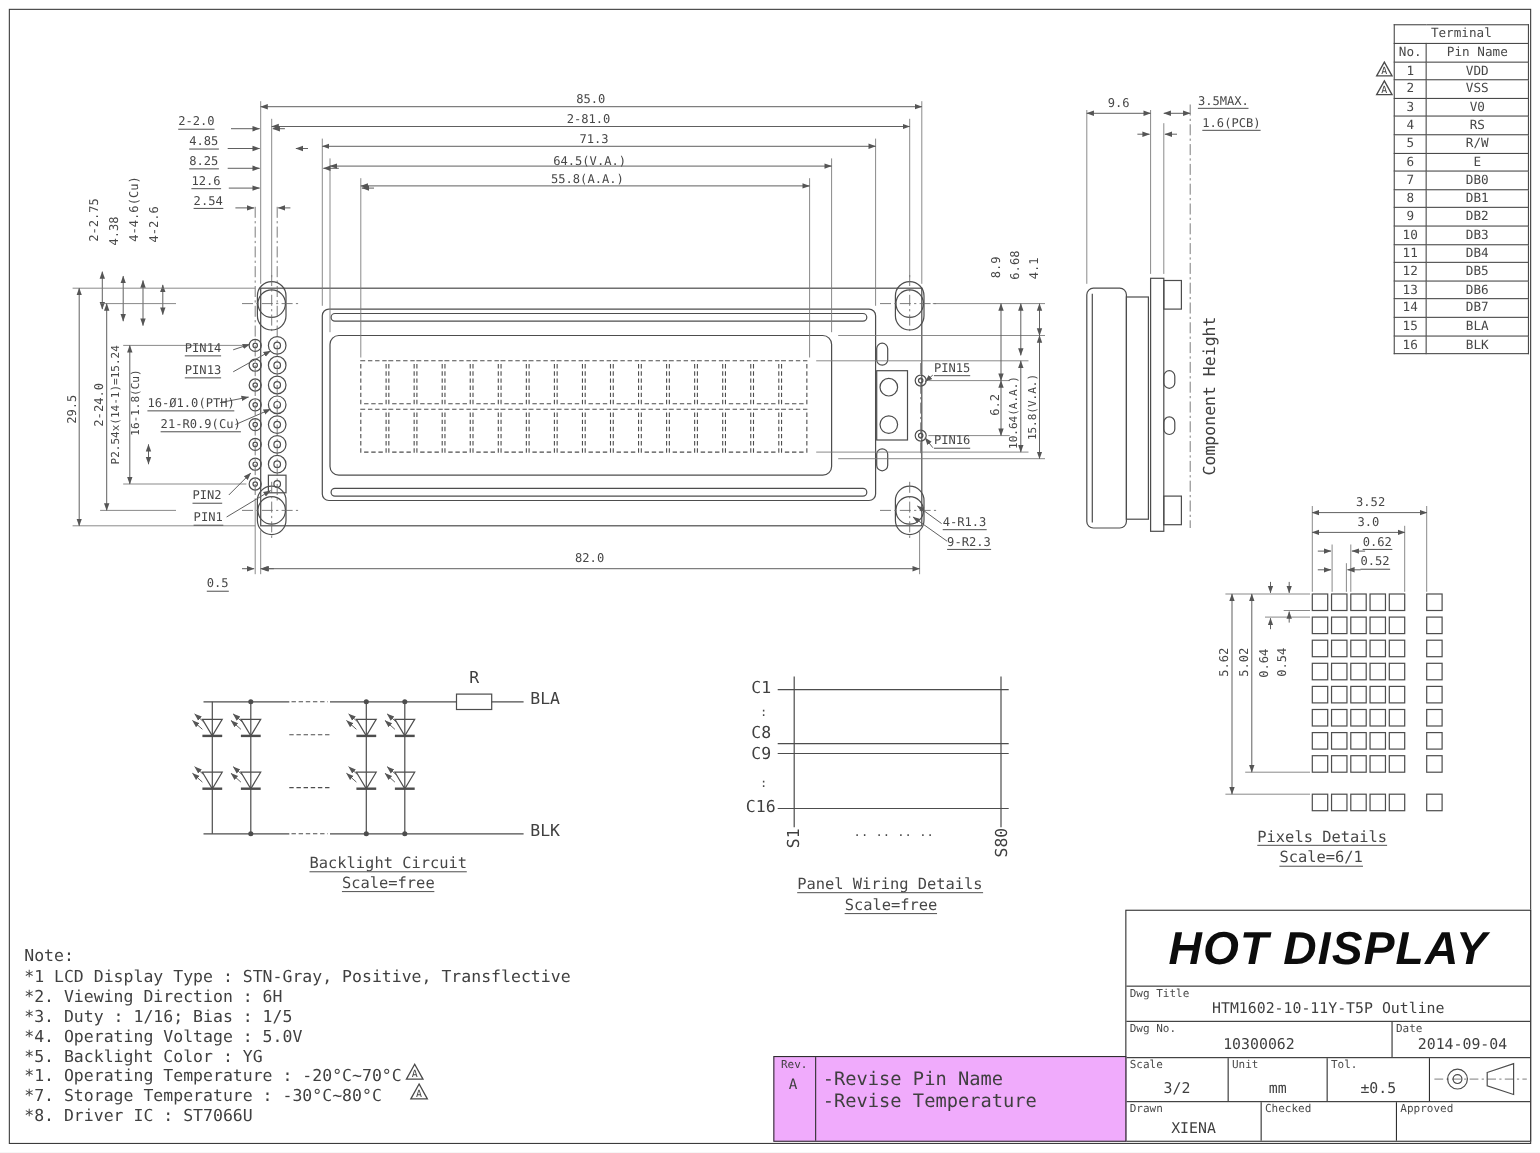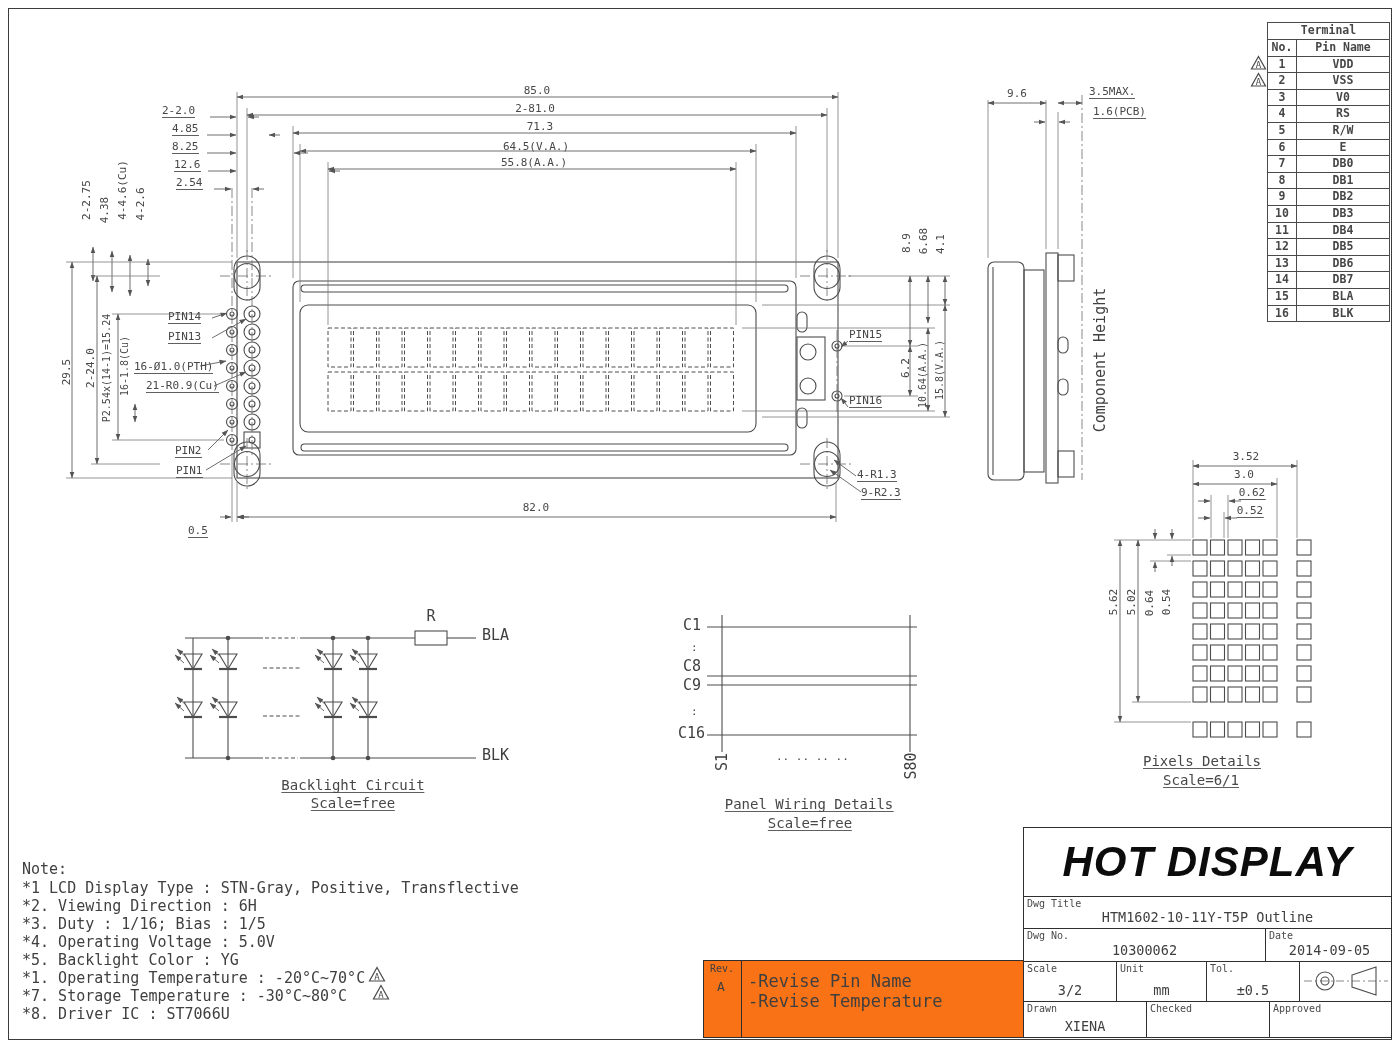--- a/index.html
+++ b/index.html
@@ -22,36 +22,36 @@
   .u{border-bottom:1px solid #5f5f5f;}
   .s{font-size:10px;}
   .sect{font-size:14px;}
   .big{font-size:15px;color:#404040;}
   .note{position:absolute;font-size:15px;line-height:18px;white-space:pre;color:#404040;}
   .revtri{position:absolute;}
   .revtri path{fill:none;stroke:#4a4a4a;stroke-width:1.2;}
   .revtri text{font-family:"DejaVu Sans Mono",monospace;font-size:9px;fill:#4a4a4a;text-anchor:middle;}
   
   table.term{position:absolute;left:1267px;top:22px;border-collapse:collapse;background:#fff;}
-  table.term td,table.term th{border:1px solid #4a4a4a;font-size:11.5px;font-weight:bold;
+  table.term td,table.term th{border:1px solid #4a4a4a;font-size:11.5px;font-weight:normal;
     padding:0 3px;height:15.6px;line-height:15.6px;}
   table.term .no{width:22px;text-align:center;}
   table.term .pn{width:86px;text-align:center;}
   table.term .tt{text-align:center;height:16px;}
   
   .tb{position:absolute;box-sizing:border-box;border:1.8px solid #2f2f2f;background:#fff;}
   .tb .row{position:relative;box-sizing:border-box;border-top:1px solid #2f2f2f;display:flex;}
   .tb .cell{position:relative;box-sizing:border-box;border-left:1px solid #2f2f2f;flex:none;}
   .tb .cell:first-child{border-left:none;}
   .cl-label{position:absolute;left:3px;top:1px;font-size:10px;color:#4a4a4a;}
   .cl-val{position:absolute;left:0;right:0;bottom:3px;text-align:center;font-size:13.5px;color:#3f3f3f;}
   .brand{display:flex;align-items:center;justify-content:center;height:68px;
     font-family:"Liberation Sans",sans-serif;font-weight:bold;font-style:italic;
     font-size:42px;letter-spacing:1px;color:#0c0c0c;}
-  .revblk{position:absolute;box-sizing:border-box;border:1.8px solid #2f2f2f;display:flex;background:#f97316;}
+  .revblk{position:absolute;box-sizing:border-box;border:1.8px solid #2f2f2f;display:flex;background:#f0abfc;}
   .revblk .cell{position:relative;box-sizing:border-box;border-left:1px solid #2f2f2f;flex:none;}
   .revblk .cell:first-child{border-left:none;}
   .rv-line{position:absolute;left:6px;font-size:17px;color:#3f3f3f;white-space:nowrap;}
 </style>
 </head>
 <body>
 
 <div class="sheet">
   <div class="frame"></div>
 
@@ -598,21 +598,21 @@
         <span class="cl-val">HTM1602-10-11Y-T5P Outline</span>
       </div>
     </div>
     <div class="row" style="height:33px">
       <div class="cell" style="width:241px">
         <span class="cl-label">Dwg No.</span>
         <span class="cl-val">10300062</span>
       </div>
       <div class="cell" style="width:128px">
         <span class="cl-label">Date</span>
-        <span class="cl-val">2014-09-05</span>
+        <span class="cl-val">2014-09-04</span>
       </div>
     </div>
     <div class="row" style="height:40px">
       <div class="cell" style="width:92px">
         <span class="cl-label">Scale</span>
         <span class="cl-val">3/2</span>
       </div>
       <div class="cell" style="width:90px">
         <span class="cl-label">Unit</span>
         <span class="cl-val">mm</span>

